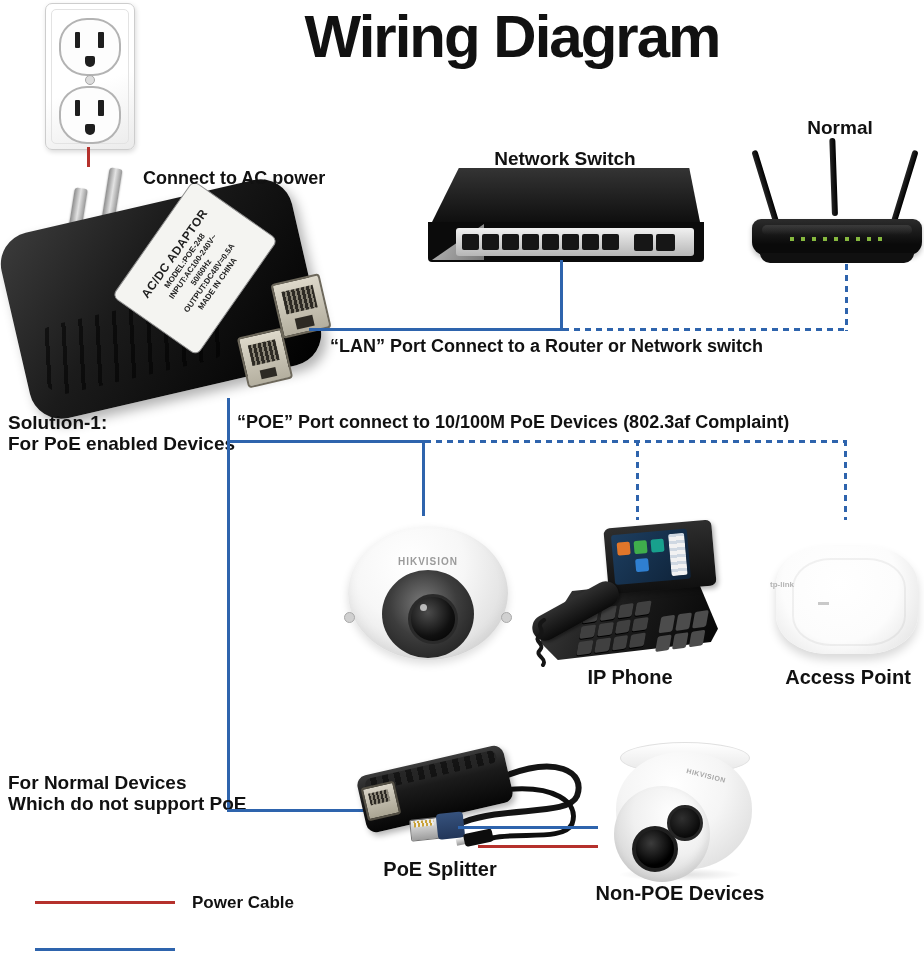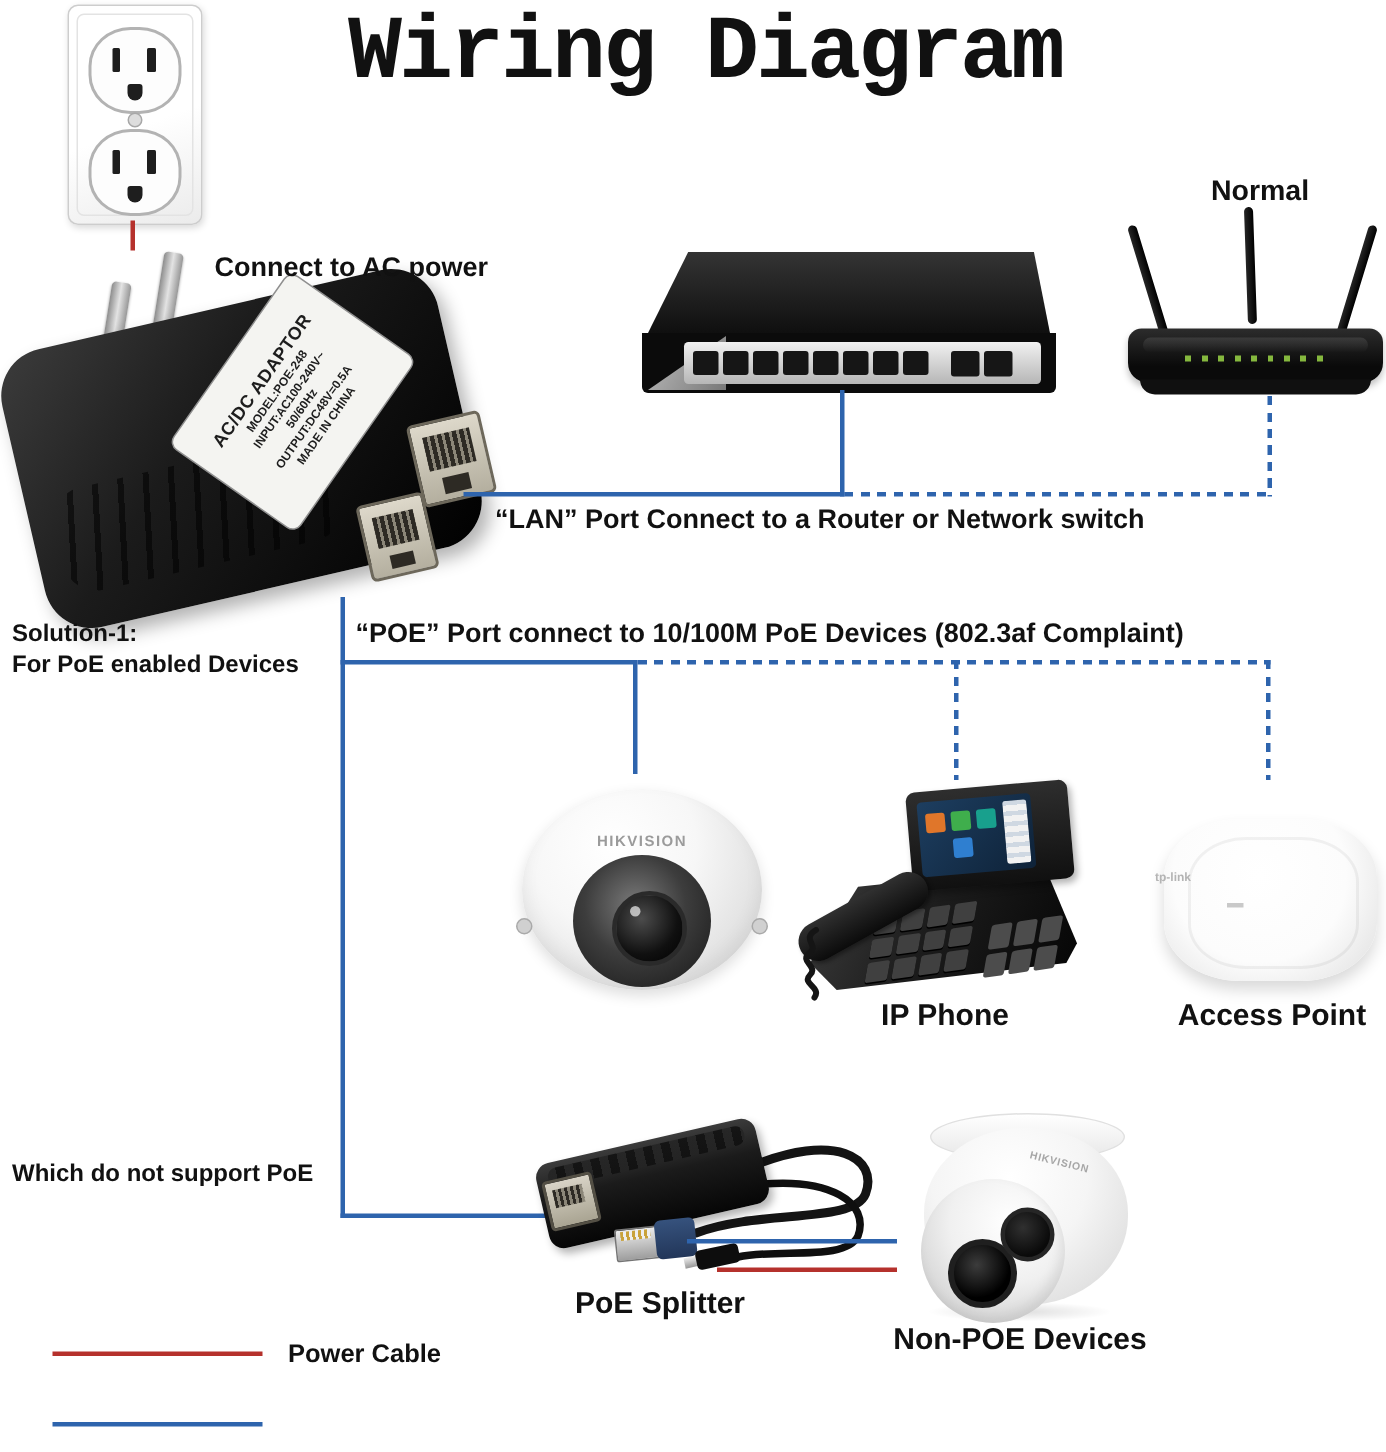--- a/index.html
+++ b/index.html
@@ -5,24 +5,24 @@
   :root{
     --ethernet-cable:#2e64ad;
     --power-cable:#b5312c;
     --text:#111111;
   }
   html,body{margin:0;padding:0;background:#fff;}
   .stage{position:relative;width:924px;height:968px;background:#fff;overflow:hidden;
          font-family:"Liberation Sans","DejaVu Sans",sans-serif;color:var(--text);}
 
   
-  .title{position:absolute;left:232px;top:2px;width:560px;
-         font-size:60px;font-weight:bold;letter-spacing:-2px;white-space:nowrap;font-family:Liberation Mono, monospace;}
+  .title{position:absolute;left:232px;top:2px;width:560px;text-align:center;
+         font-size:60px;font-weight:bold;letter-spacing:-2px;white-space:nowrap;}
   .note{position:absolute;font-weight:bold;font-size:18px;white-space:nowrap;}
-  .sol{position:absolute;font-weight:bold;font-size:16px;line-height:21px;white-space:nowrap;}
+  .sol{position:absolute;font-weight:bold;font-size:19px;line-height:21px;white-space:nowrap;}
   .dev-label{position:absolute;font-weight:bold;font-size:20px;text-align:center;white-space:nowrap;}
 
   
   .line-h{position:absolute;height:3px;background:var(--ethernet-cable);}
   .line-v{position:absolute;width:3px;background:var(--ethernet-cable);}
   .dash-h{position:absolute;height:3px;
           background:repeating-linear-gradient(90deg,var(--ethernet-cable) 0 6px,transparent 6px 11px);}
   .dash-v{position:absolute;width:3px;
           background:repeating-linear-gradient(180deg,var(--ethernet-cable) 0 6px,transparent 6px 11px);}
   .red{background:var(--power-cable);}
@@ -234,20 +234,21 @@
       <span class="s">INPUT:AC100-240V~</span>
       <span class="s">50/60Hz</span>
       <span class="s">OUTPUT:DC48V=0.5A</span>
       <span class="s">MADE IN CHINA</span>
     </div>
     <div class="rj lan"></div>
     <div class="rj poe"></div>
   </div>
   <div class="note" style="left:143px;top:168px;">Connect to AC power</div>
 
+  <div class="dev-label" style="left:455px;top:148px;width:220px;font-size:19px;">Network Switch</div>
   <div class="switch">
     <div class="sw-top"></div>
     <div class="sw-front"></div>
     <div class="sw-accent"></div>
     <div class="sw-strip">
       <i class="sw-port"></i>
       <i class="sw-port"></i>
       <i class="sw-port"></i>
       <i class="sw-port"></i>
       <i class="sw-port"></i>
@@ -340,20 +341,21 @@
 
   <div class="ap">
     <div class="ap-body"></div>
     <div class="ap-ring"></div>
     <div class="ap-logo">tp-link</div>
     <div class="ap-mark"></div>
   </div>
   <div class="dev-label" style="left:771px;top:666px;width:154px;">Access Point</div>
 
   <div class="sol" style="left:8px;top:772px;">
+    <div>For Normal Devices</div>
     <div>Which do not support PoE</div>
   </div>
 
   <div class="line-h" style="left:227px;top:809px;width:138px;"></div>
 
   <div class="split">
     <svg class="sp-cables" width="256" height="122" viewBox="0 0 256 122">
       <path d="M148,34 C205,10 234,28 225,52 C217,72 155,62 112,78" stroke="#141414" stroke-width="6" fill="none" stroke-linecap="round"></path>
       <path d="M150,46 C202,40 228,58 220,80 C212,97 168,88 140,94" stroke="#0f0f0f" stroke-width="5" fill="none" stroke-linecap="round"></path>
     </svg>

